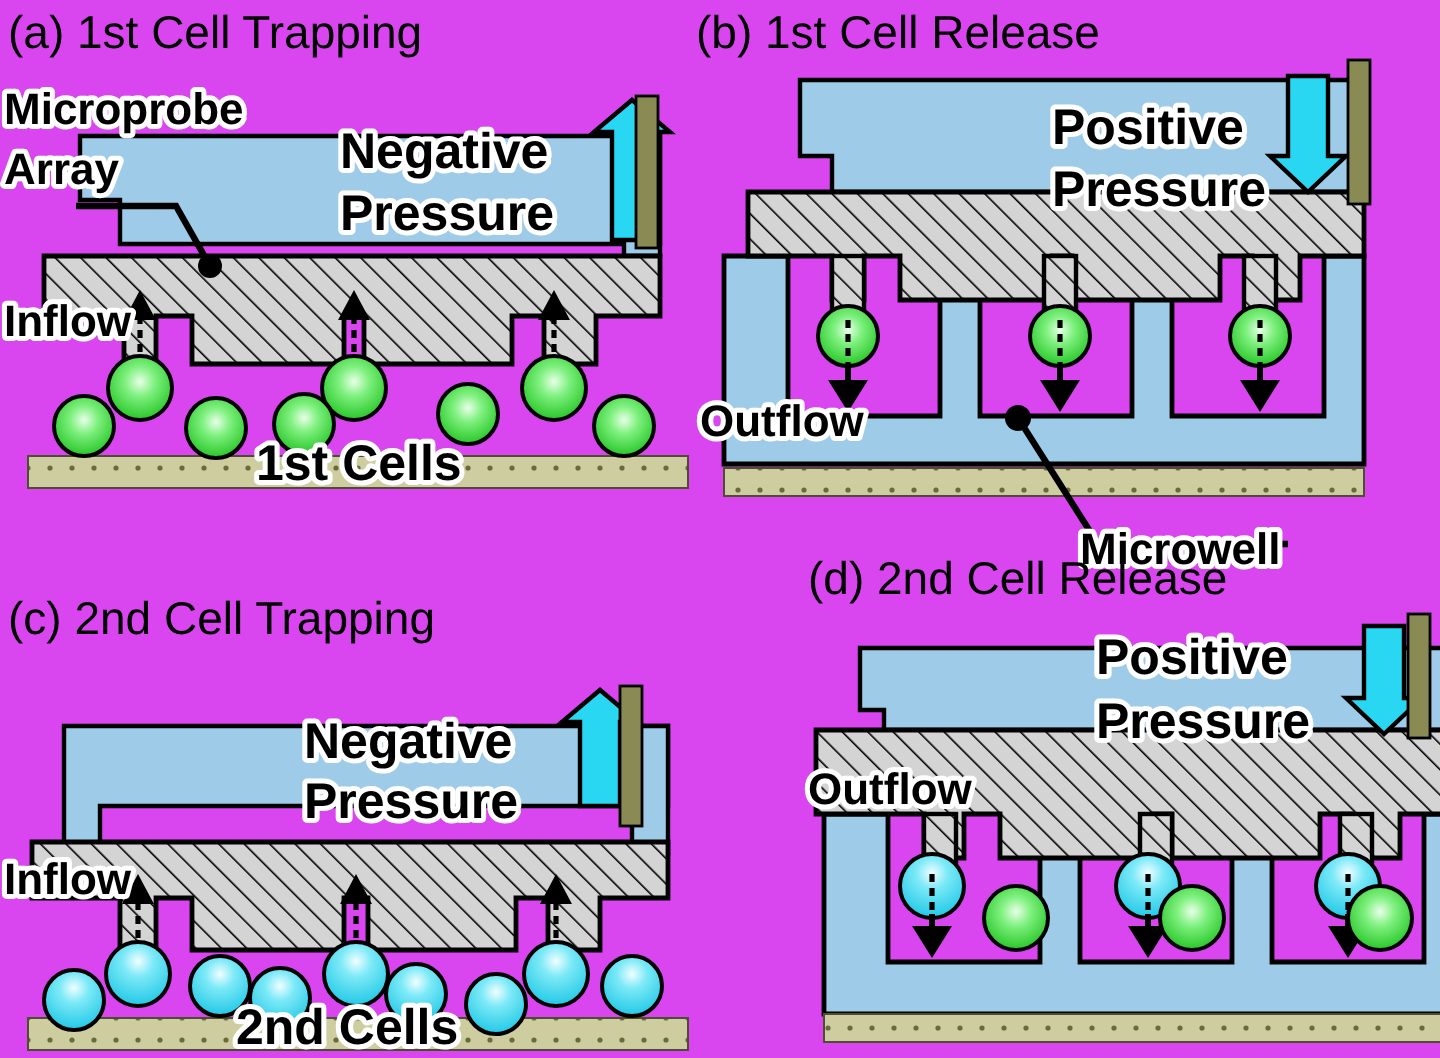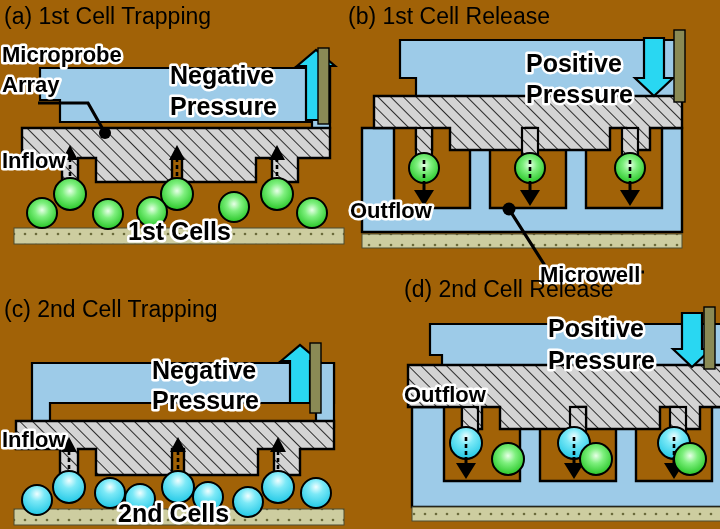--- a/index.html
+++ b/index.html
@@ -1,17 +1,17 @@
 <!DOCTYPE html>
 <html><head>
 <meta charset="utf-8">
 <style>
   html,body{margin:0;padding:0;background:#fff;}
   body{width:720px;height:529px;overflow:hidden;font-family:"Liberation Sans",sans-serif;}
-  #root{position:relative;width:720px;height:529px;background:#a16207;}
+  #root{position:relative;width:720px;height:529px;background:#d946ef;}
   .panel{position:absolute;}
   svg{display:block;overflow:visible;}
   .lbl{font-family:"Liberation Sans",sans-serif;font-weight:400;fill:#000;}
   .ttl{font-size:23px;}
   .big{font-weight:700;font-size:25px;}
   .med{font-weight:700;font-size:22px;}
   .out-w{paint-order:stroke fill;stroke:#fff;stroke-width:5px;stroke-linejoin:round;}
 </style>
 </head>
 <body>

